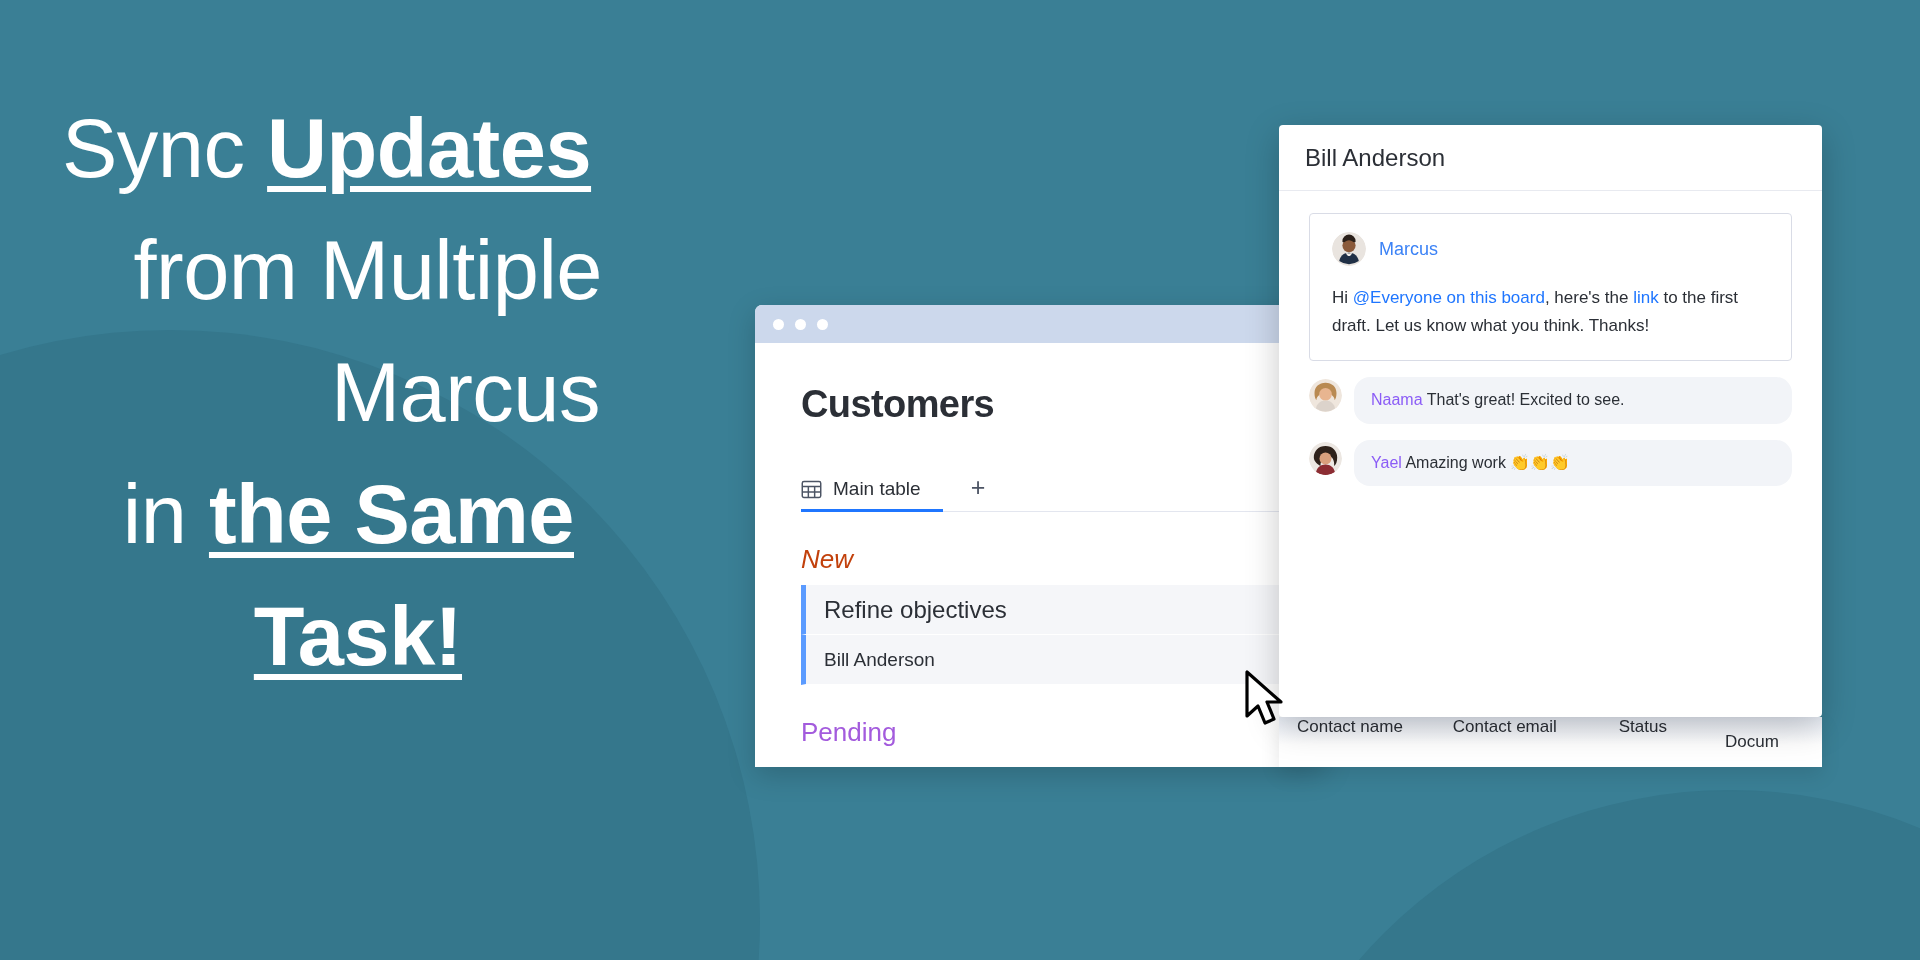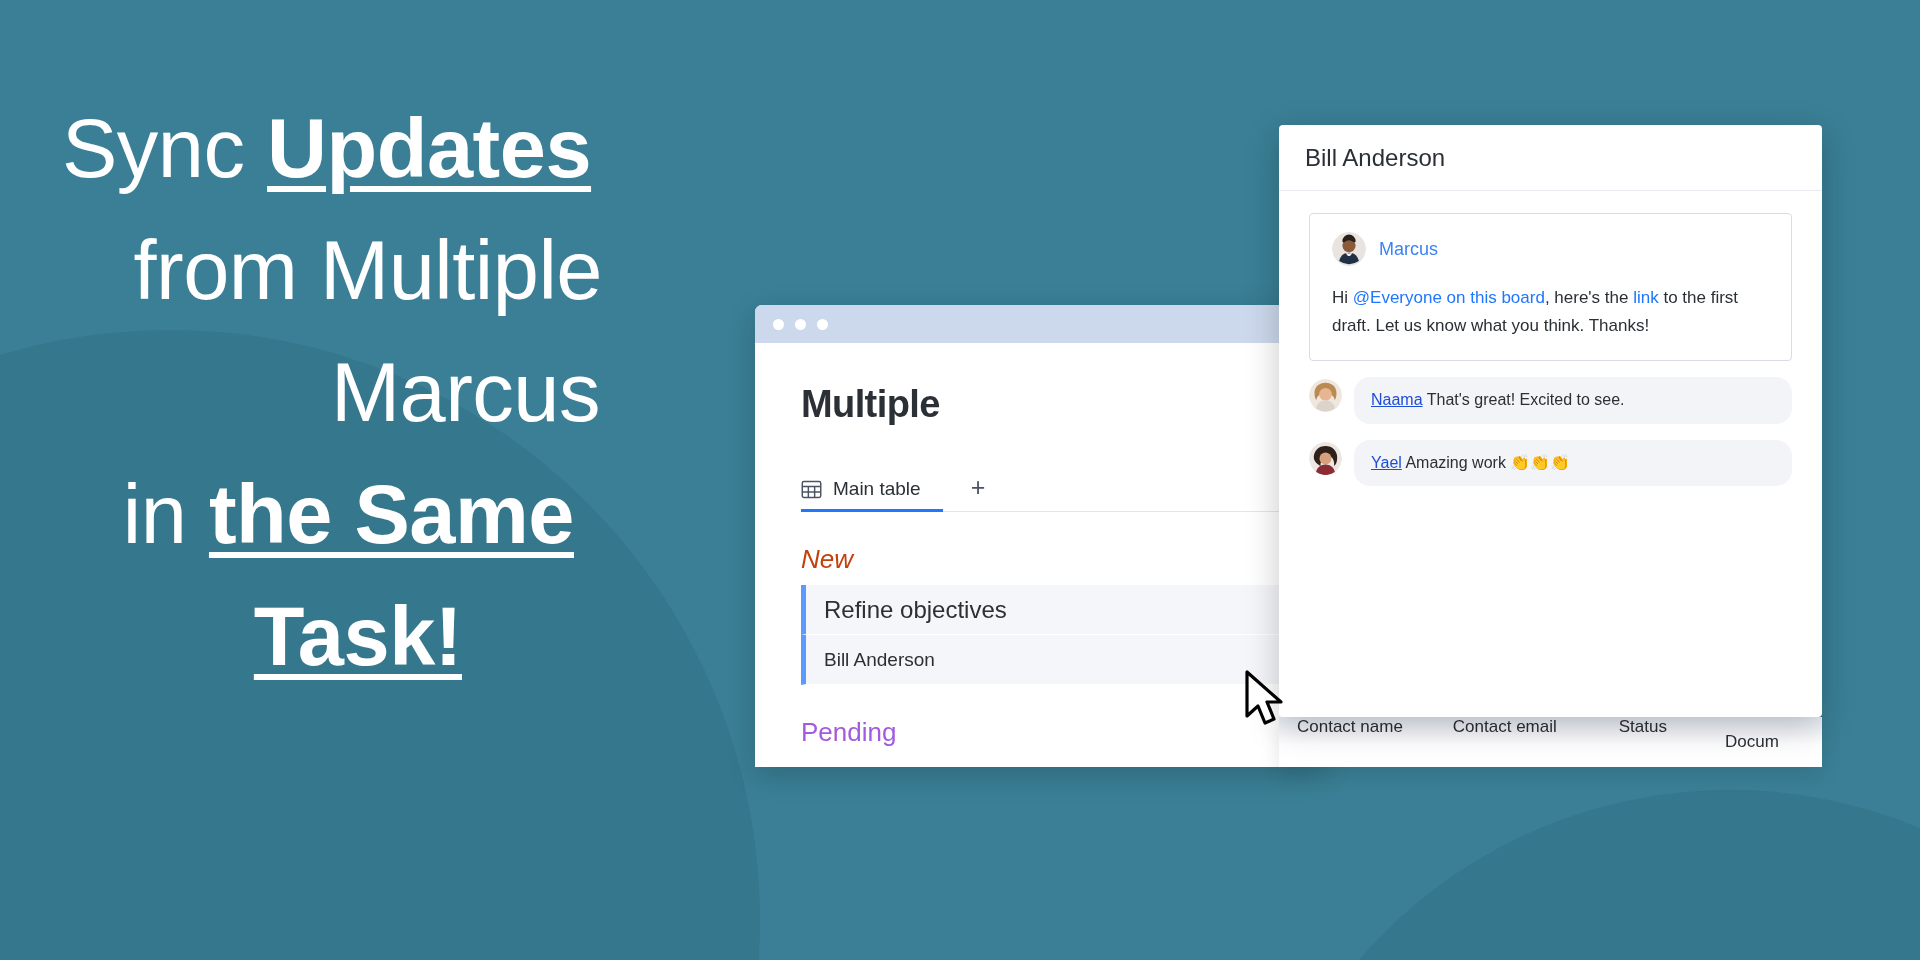--- a/index.html
+++ b/index.html
@@ -236,21 +236,21 @@
   }
   .comment .bubble {
     background: #f2f4f8;
     border-radius: 16px;
     padding: 11px 17px;
     font-size: 16px;
     line-height: 1.55;
     color: #2b2f36;
     flex: 1;
   }
-  .comment .bubble .who { color: #1d4ed8; text-decoration: underline; }
+  .comment .bubble .who { color: #8b5cf6; }
   .comment .avatar { margin-top: 2px; }
 
   
   #table-header-strip {
     position: absolute;
     left: 1279px;
     top: 717px;
     width: 543px;
     height: 50px;
     background: linear-gradient(180deg,#e9eef7 0%, #ffffff 55%);
@@ -298,21 +298,21 @@
   <div id="board-window">
 
     <div id="board-titlebar">
       <span class="dot"></span>
       <span class="dot"></span>
       <span class="dot"></span>
     </div>
 
     <div id="board-body">
 
-      <h1 id="board-title">Multiple</h1>
+      <h1 id="board-title">Customers</h1>
 
       <div id="board-tabs">
         <div class="tab">
           <span class="tab-icon">
             <svg width="21" height="21" viewBox="0 0 20 20">
               <rect x="1.2" y="2.4" width="17.6" height="15.2" rx="1.6" fill="none" stroke="#4c5464" stroke-width="1.4"></rect>
               <line x1="1.2" y1="7.2" x2="18.8" y2="7.2" stroke="#4c5464" stroke-width="1.4"></line>
               <line x1="1.2" y1="12.4" x2="18.8" y2="12.4" stroke="#4c5464" stroke-width="1.4"></line>
               <line x1="7" y1="7.2" x2="7" y2="17.6" stroke="#4c5464" stroke-width="1.4"></line>
               <line x1="13" y1="7.2" x2="13" y2="17.6" stroke="#4c5464" stroke-width="1.4"></line>

